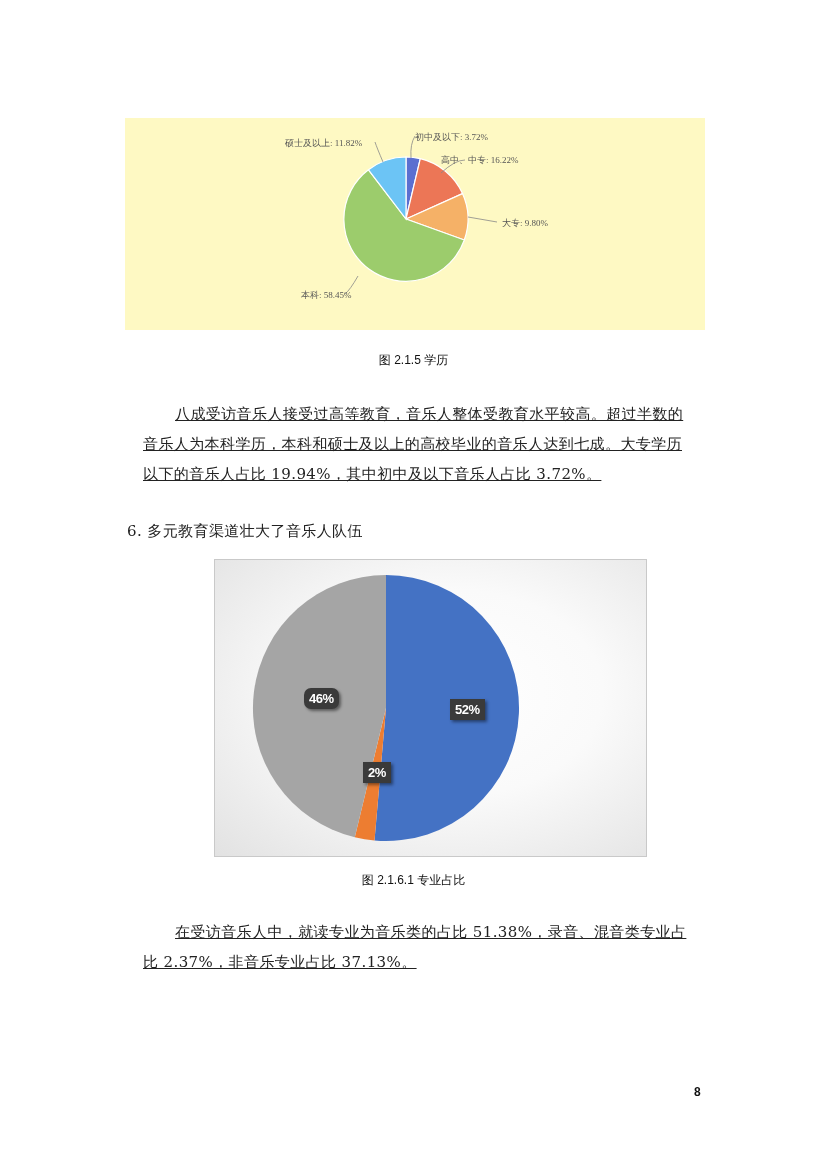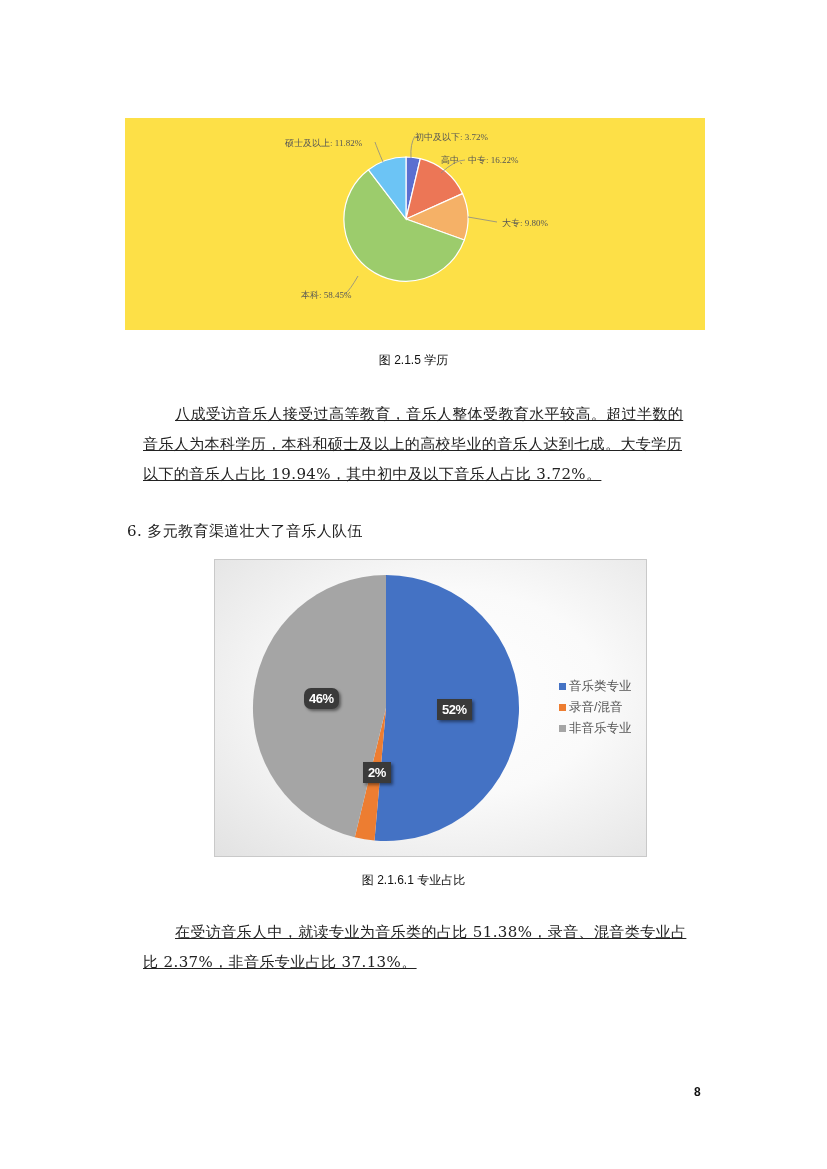--- a/index.html
+++ b/index.html
@@ -1,19 +1,19 @@
 <!DOCTYPE html>
 <html><head>
 <meta charset="utf-8">
 <style>
   html, body { margin: 0; padding: 0; background: #ffffff; }
   body { width: 827px; height: 1169px; position: relative; overflow: hidden;
          font-family: "DejaVu Serif", "Liberation Serif", serif; color: #1a1a1a; }
   .abs { position: absolute; }
-  .chart1 { left: 125px; top: 118px; width: 580px; height: 212px; background: #fde047; }
+  .chart1 { left: 125px; top: 118px; width: 580px; height: 212px; background: #fef9c3; }
   .chart1 svg { position: absolute; left: 0; top: 0; }
   .lbl1 { position: absolute; font-family: "Liberation Serif", "DejaVu Serif", serif; font-size: 9px; color: #555; white-space: nowrap; }
   .caption { position: absolute; left: 0; width: 827px; text-align: center;
              font-family: Liberation Sans, sans-serif; font-size: 12px; color: #111; }
   .para { position: absolute; left: 127px; width: 585px; font-size: 15px; line-height: 30px; letter-spacing: 0.4px; color: #222; }
   .para p { margin: 16px; text-indent: 32px; text-decoration: underline; }
   .heading { position: absolute; left: 127px; top: 522px; font-size: 15px; color: #222; letter-spacing: 0.4px; }
   .chart2 { left: 214px; top: 559px; width: 431px; height: 296px; border: 1px solid #c9c9c9;
             background: radial-gradient(ellipse at 55% 45%, #ffffff 0%, #fafafa 45%, #e2e2e2 100%); }
   .chart2 svg { position: absolute; left: 0; top: 0; }
@@ -60,38 +60,24 @@
 
 <div class="heading">6. 多元教育渠道壮大了音乐人队伍</div>
 
 <div class="abs chart2">
   <svg width="431" height="296" viewBox="0 0 431 296">
 
     <path d="M171,148 L171,15 A133,133 0 1,1 159.5,280.5 Z" fill="#4472c4"></path>
     <path d="M171,148 L159.5,280.5 A133,133 0 0,1 139.8,277.3 Z" fill="#ed7d31"></path>
     <path d="M171,148 L139.8,277.3 A133,133 0 0,1 171,15 Z" fill="#a5a5a5"></path>
   </svg>
-  <div class="dlabel" style="left:222px; top:139px;">52%</div>
+  <div class="dlabel" style="left:235px; top:139px;">52%</div>
   <div class="dlabel" style="left:148px; top:202px;">2%</div>
   <div class="dlabel" style="left:89px; top:128px;border-radius:7px;">46%</div>
 
-  <div class="legend">
-    <div class="item">
-      <span class="sw" style="background:#4472c4"></span>
-      <span>音乐类专业</span>
-    </div>
-    <div class="item">
-      <span class="sw" style="background:#ed7d31"></span>
-      <span>录音/混音</span>
-    </div>
-    <div class="item">
-      <span class="sw" style="background:#a5a5a5"></span>
-      <span>非音乐专业</span>
-    </div>
-  </div>
 </div>
 
 <div class="caption" style="top:872px;">图 2.1.6.1 专业占比</div>
 
 <div class="para" style="top:901px;">
   <p>在受访音乐人中，就读专业为音乐类的占比 51.38%，录音、混音类专业占比 2.37%，非音乐专业占比 37.13%。</p>
 </div>
 
 <div class="pagenum">8</div>
 

